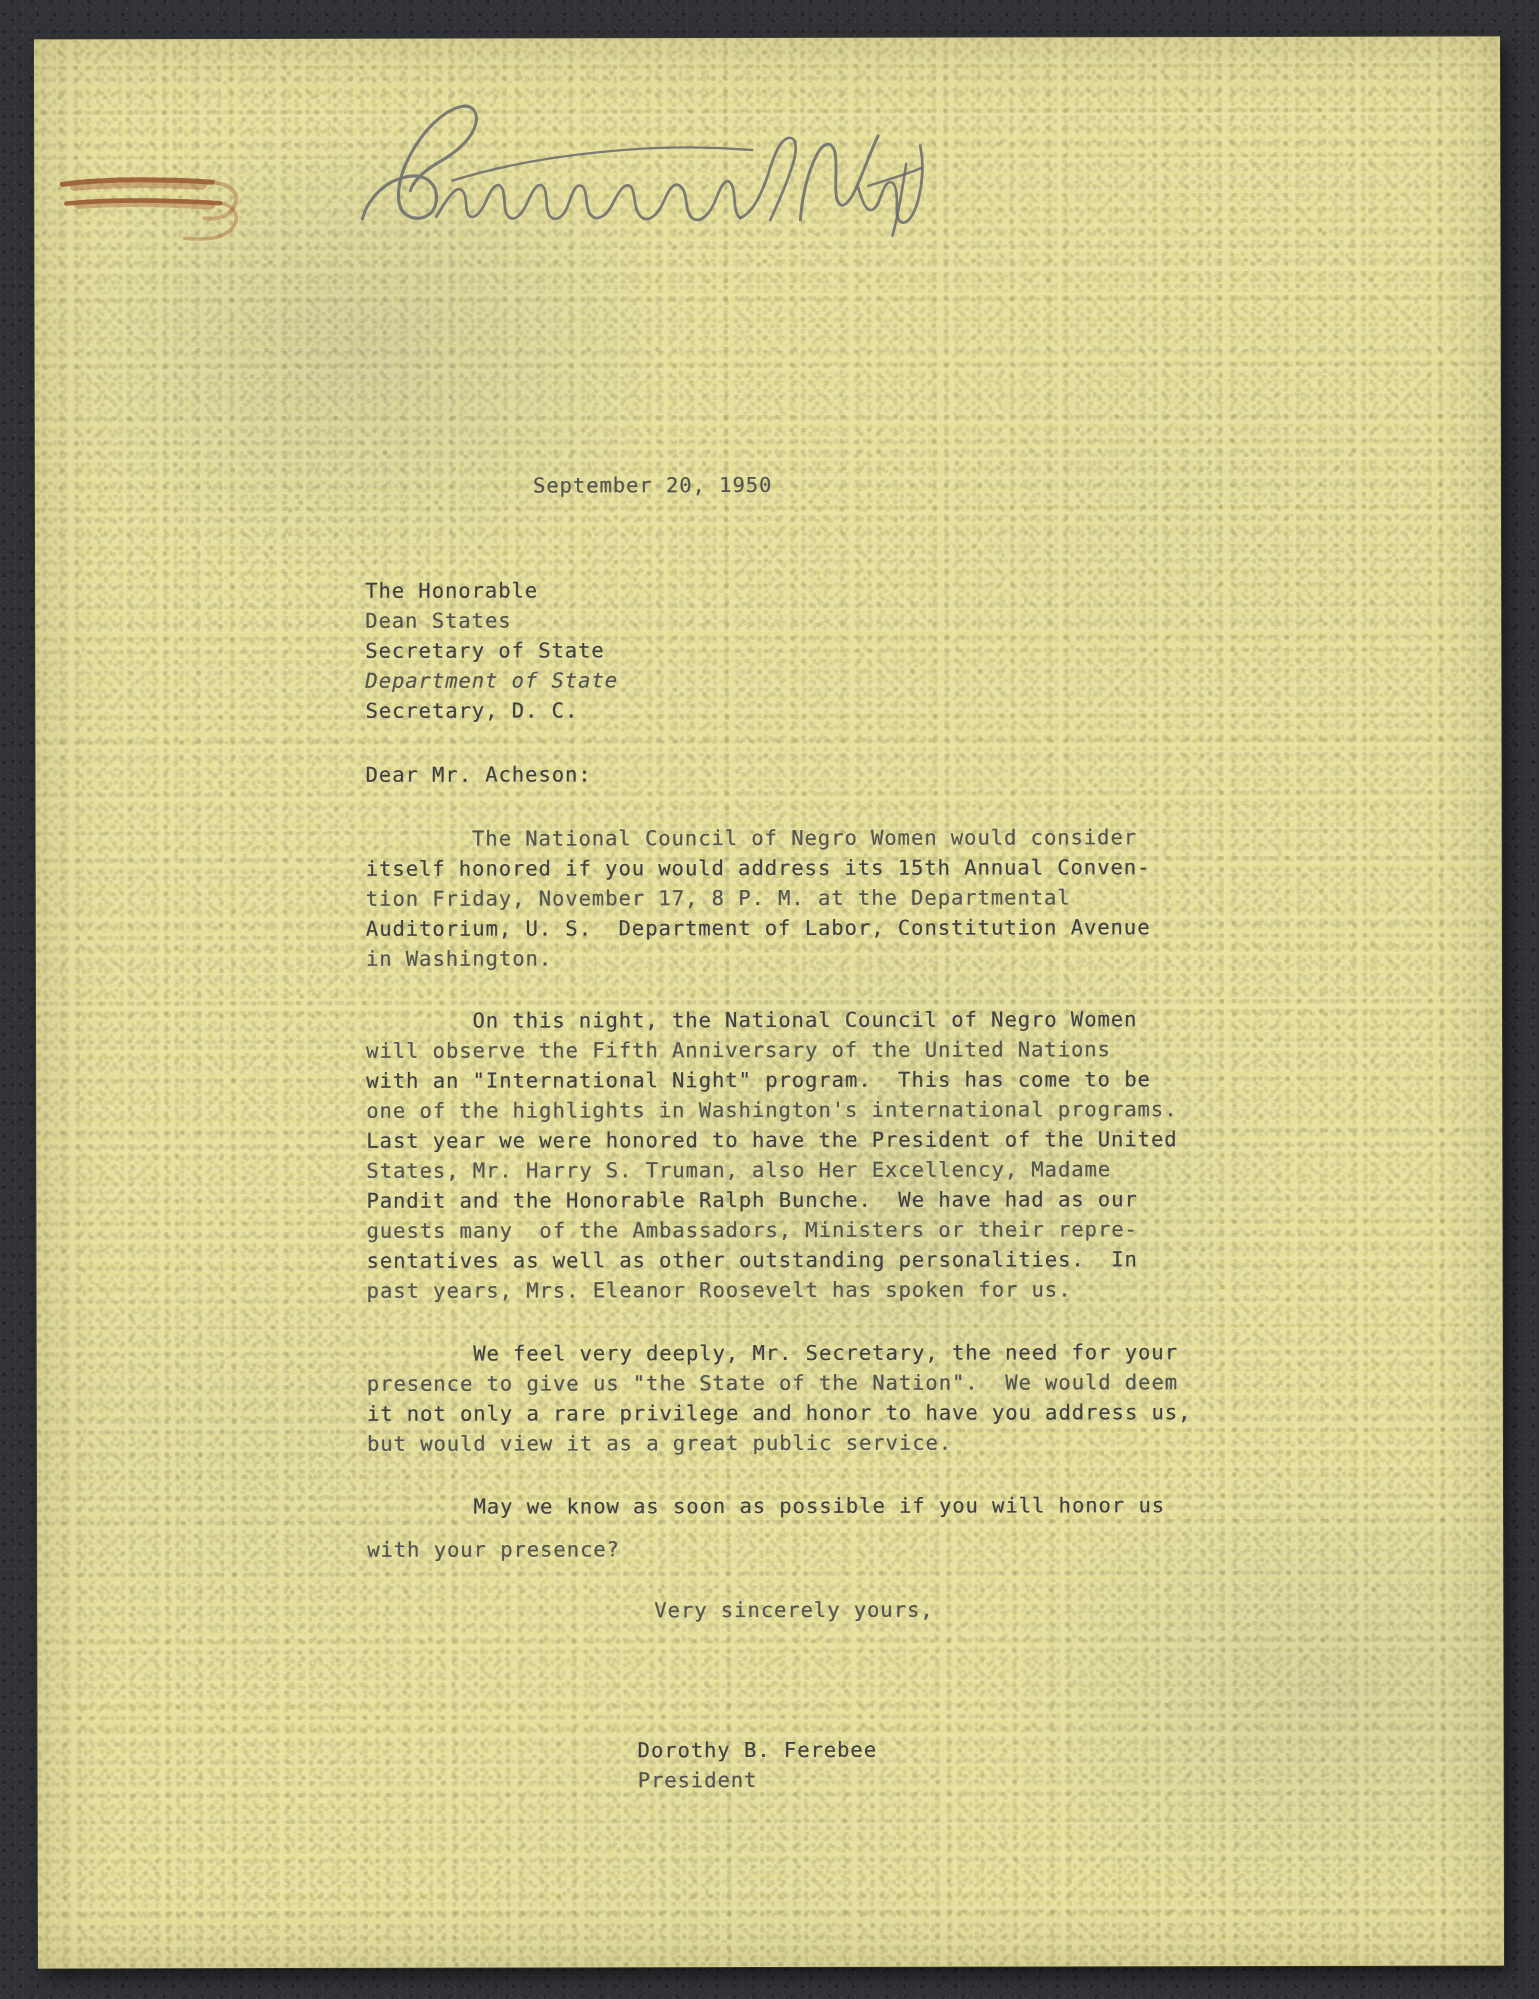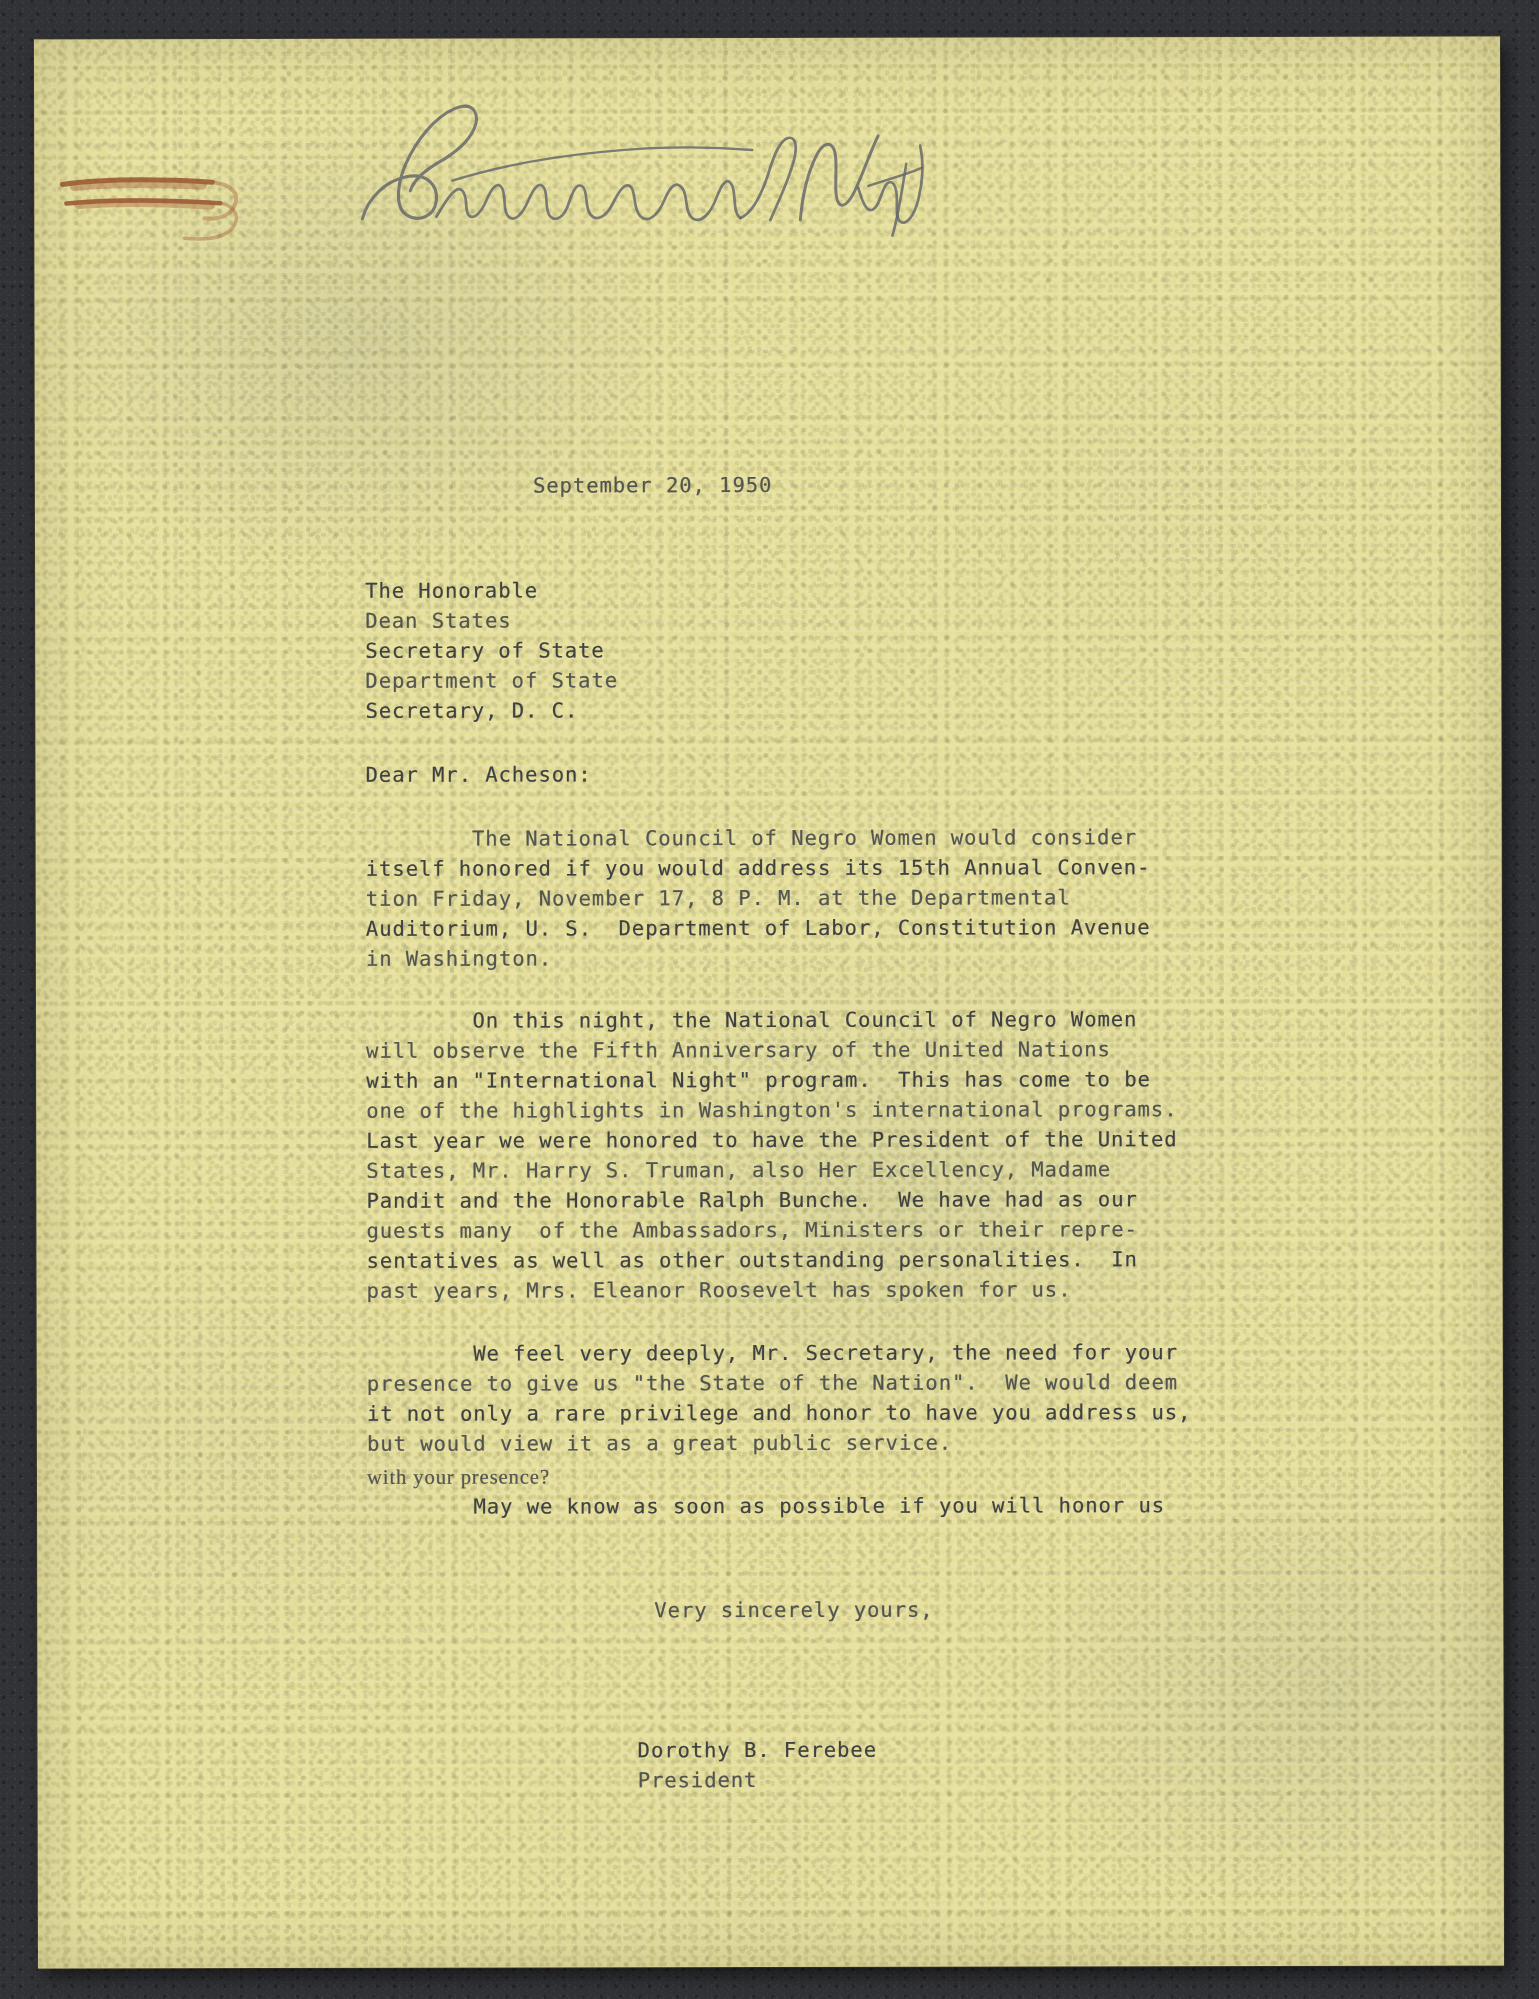--- a/index.html
+++ b/index.html
@@ -189,21 +189,21 @@
     </svg>
   </div>
 
   <div id="typed">
 
     <div class="tline ink-2" style="left:498px; top:437px;">September 20, 1950</div>
 
     <div class="tline ink-1" style="left:330px; top:542px;">The Honorable</div>
     <div class="tline ink-2" style="left:330px; top:572px;">Dean States</div>
     <div class="tline ink-1" style="left:330px; top:602px;">Secretary of State</div>
-    <div class="tline ink-2" style="left:330px; top:632px;">Department of State</div>
+    <div class="tline ink-2" style="left:330px; top:632px;font-style:italic;">Department of State</div>
     <div class="tline ink-1" style="left:330px; top:662px;">Secretary, D. C.</div>
 
     <div class="tline ink-1" style="left:330px; top:726px;">Dear Mr. Acheson:</div>
 
     <div class="tline ink-2" style="left:330px; top:790px;">        The National Council of Negro Women would consider</div>
     <div class="tline ink-1" style="left:330px; top:820px;">itself honored if you would address its 15th Annual Conven-</div>
     <div class="tline ink-2" style="left:330px; top:850px;">tion Friday, November 17, 8 P. M. at the Departmental</div>
     <div class="tline ink-1" style="left:330px; top:880px;">Auditorium, U. S.  Department of Labor, Constitution Avenue</div>
     <div class="tline ink-2" style="left:330px; top:910px;">in Washington.</div>
 
@@ -217,21 +217,21 @@
     <div class="tline ink-2" style="left:330px; top:1182px;">guests many  of the Ambassadors, Ministers or their repre-</div>
     <div class="tline ink-1" style="left:330px; top:1212px;">sentatives as well as other outstanding personalities.  In</div>
     <div class="tline ink-2" style="left:330px; top:1242px;">past years, Mrs. Eleanor Roosevelt has spoken for us.</div>
 
     <div class="tline ink-1" style="left:330px; top:1305px;">        We feel very deeply, Mr. Secretary, the need for your</div>
     <div class="tline ink-2" style="left:330px; top:1335px;">presence to give us "the State of the Nation".  We would deem</div>
     <div class="tline ink-1" style="left:330px; top:1365px;">it not only a rare privilege and honor to have you address us,</div>
     <div class="tline ink-2" style="left:330px; top:1395px;text-align:right;">but would view it as a great public service.</div>
 
     <div class="tline ink-1" style="left:330px; top:1458px;">        May we know as soon as possible if you will honor us</div>
-    <div class="tline ink-2" style="left:330px; top:1428px;font-family:Liberation Serif, serif;">with your presence?</div>
+    <div class="tline ink-2" style="left:330px; top:1501px;">with your presence?</div>
 
     <div class="tline ink-2" style="left:600px; top:1562px;margin-left:17px;">Very sincerely yours,</div>
 
     <div class="tline ink-1" style="left:600px; top:1702px;">Dorothy B. Ferebee</div>
     <div class="tline ink-2" style="left:600px; top:1732px;">President</div>
 
   </div>
 </div>
 
 </body></html>

